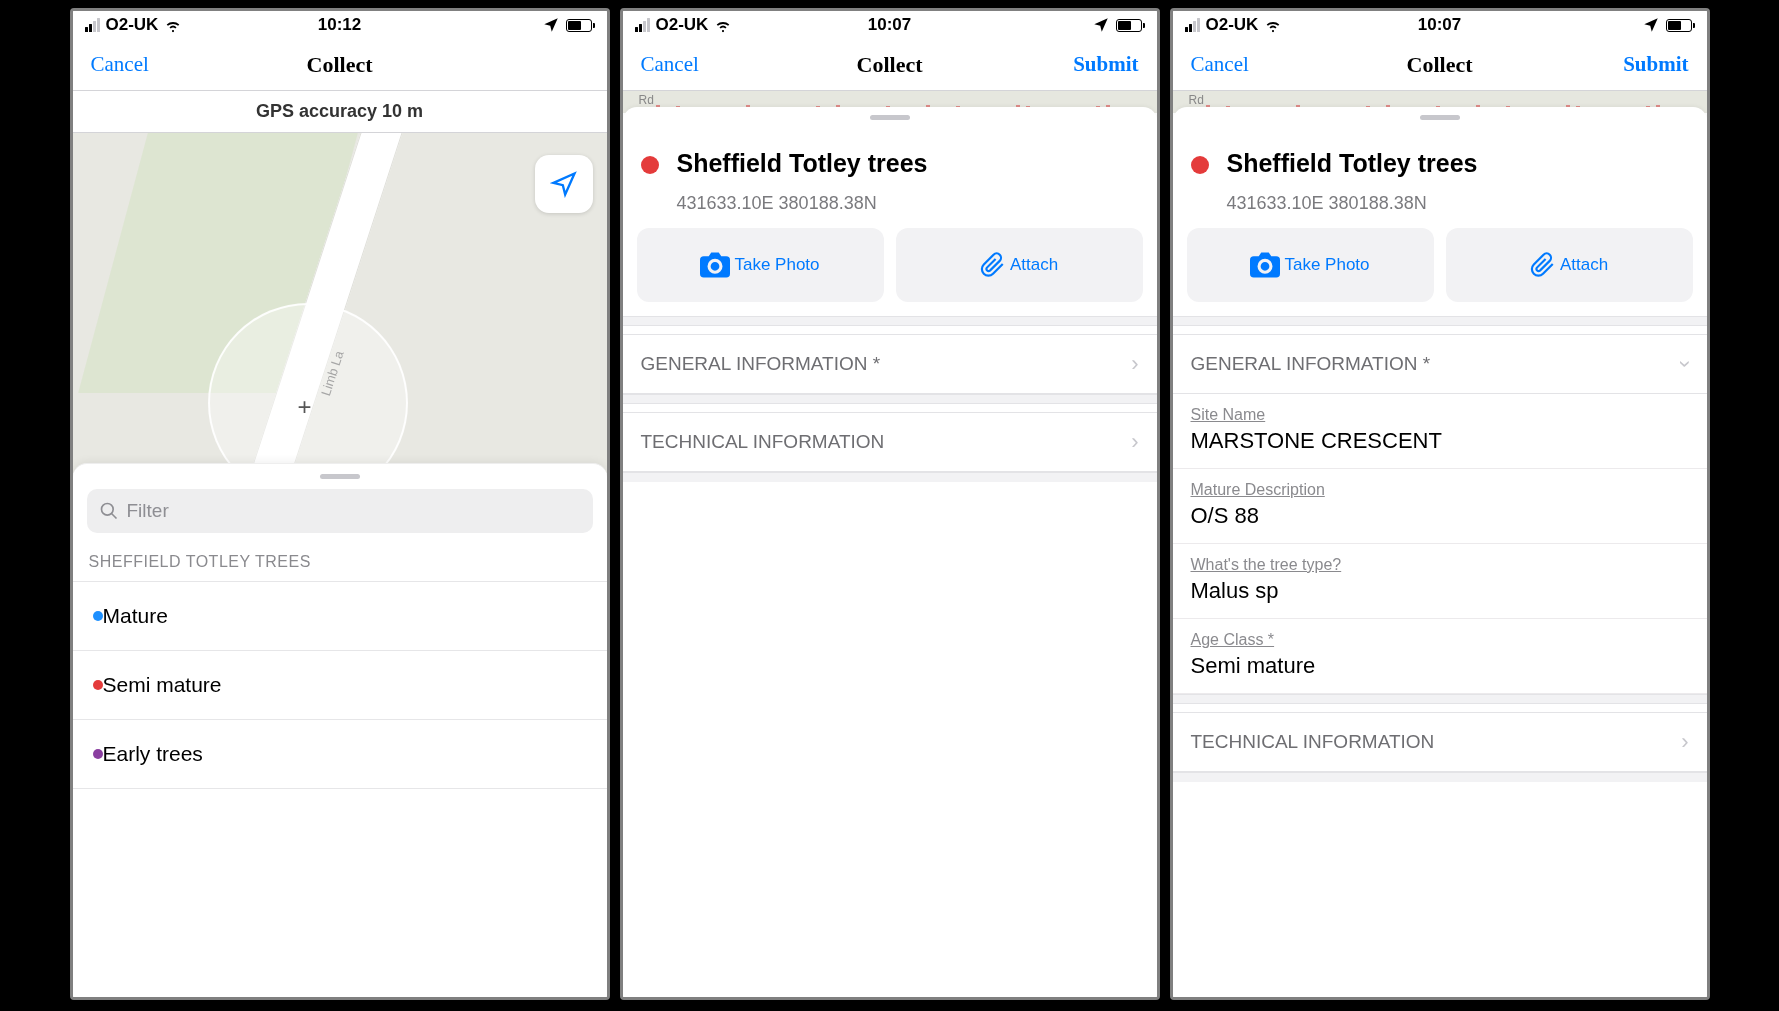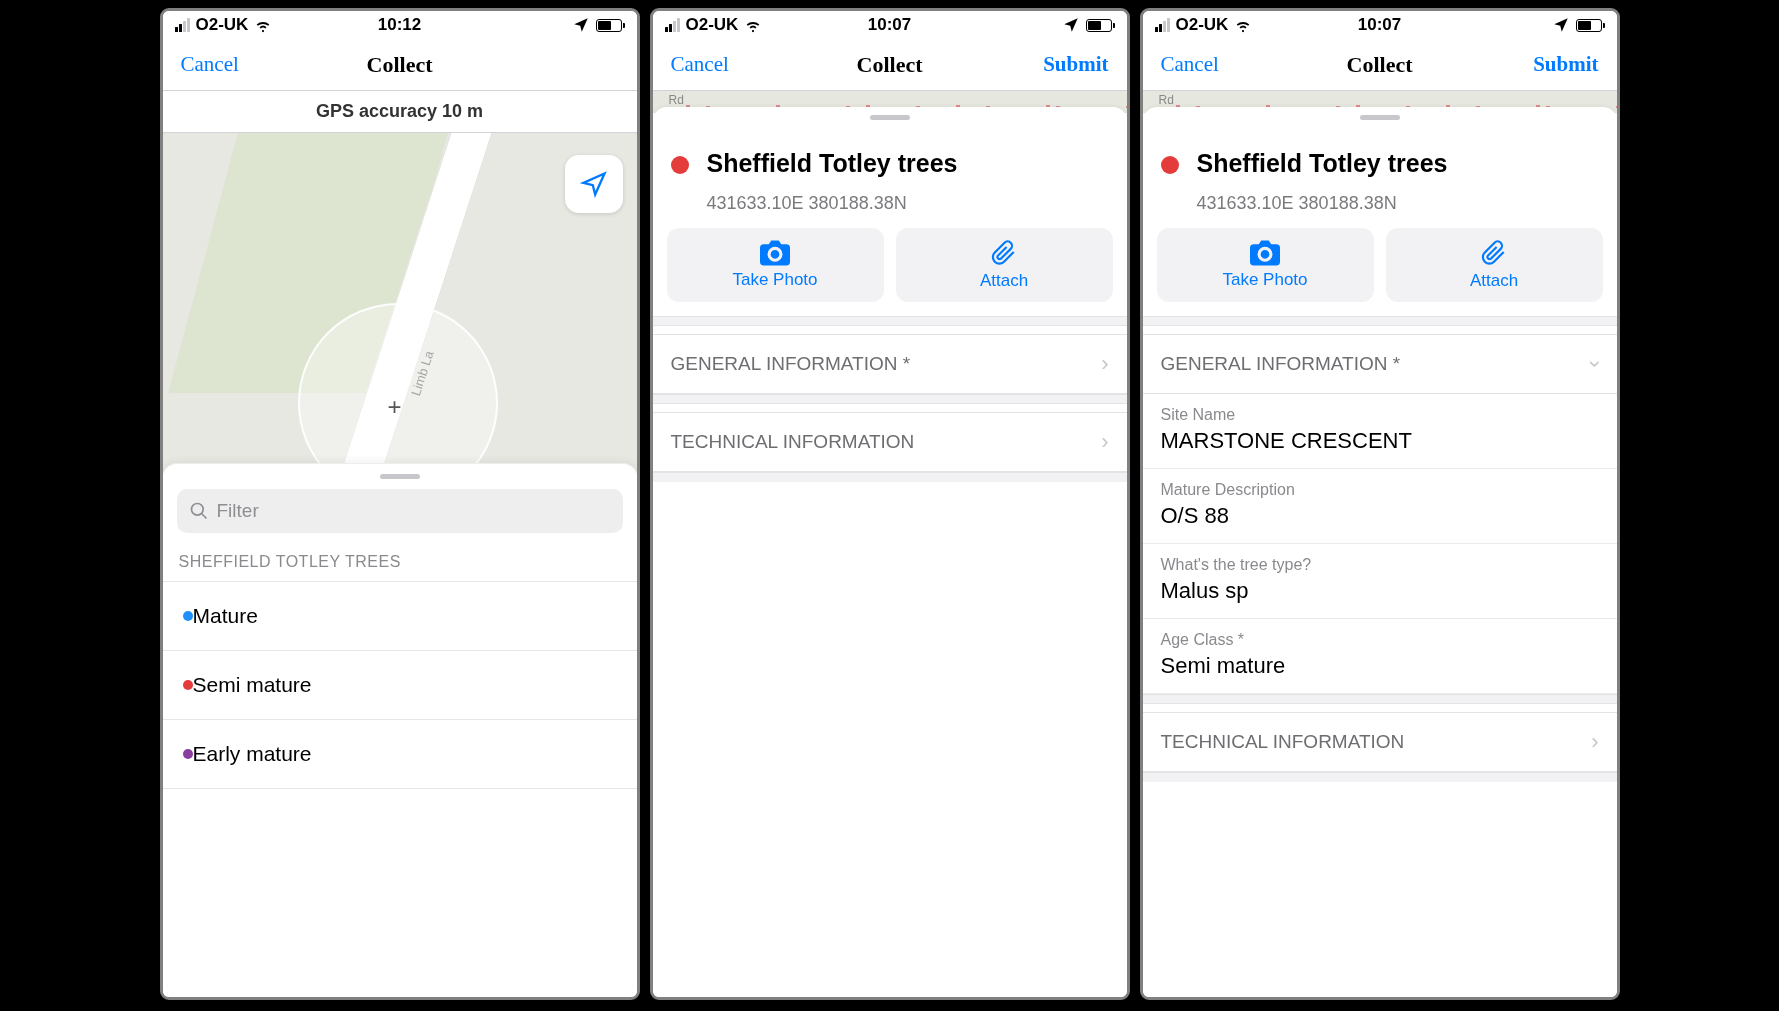--- a/index.html
+++ b/index.html
@@ -6,24 +6,24 @@
   body {
     font-family: -apple-system, BlinkMacSystemFont, "Segoe UI", Helvetica, Arial, sans-serif;
     background: #000;
     display: flex;
     justify-content: center;
     align-items: flex-start;
     padding: 8px;
     gap: 10px;
   }
   .phone {
-    width: 480px;
+    width: 540px;
     background: #fff;
     border: 3px solid #808080;
-    border-radius: 9px;
+    border-radius: 4px;
     overflow: hidden;
     display: flex;
     flex-direction: column;
     height: 992px;
     position: relative;
   }
   
   .status-bar {
     height: 28px;
     display: flex;
@@ -147,42 +147,42 @@
     padding: 18px 18px 14px;
     display:flex; gap:18px; align-items:flex-start;
   }
   .red-dot { width:18px; height:18px; background:#e43b3b; border-radius:50%; margin-top:8px; flex-shrink:0;}
   .card-title { font-size:25px; font-weight:700; color:#000; line-height:1.2;}
   .card-sub { font-size:18px; color:#7a7a7e; margin-top:15px;}
   .btn-row { display:flex; gap:12px; padding:0 14px 14px;}
   .soft-btn {
     flex:1; background:#f2f2f4; border-radius:12px;
     height:74px;
-    display:flex; flex-direction:column; align-items:center; justify-content:center; gap:4px;
+    display:flex; flex-direction:row; align-items:center; justify-content:center; gap:4px;
     color:#007aff; font-size:17px;
   }
   .sec-header {
     height:60px;
     display:flex; align-items:center; justify-content:space-between;
     padding:0 18px;
     font-size:19px;
     color:#6e6e72;
     border-top:1px solid #e3e3e6;
     border-bottom:1px solid #e3e3e6;
     background:#fff;
     margin-top:8px;
   }
   .sec-gap { height:10px; background:#f2f2f4; border-top:1px solid #e3e3e6; border-bottom:1px solid #e3e3e6;}
   .chev { color:#c7c7cc; font-size:22px;}
   .form-row {
     padding: 12px 18px 14px;
     border-bottom:1px solid #eceaec;
     background:#fff;
   }
-  .form-label { font-size:16px; color:#8a8a8e; margin-bottom:4px;}
+  .form-label { font-size:16px; color:#8a8a8e; margin-bottom:4px;text-decoration:underline;}
   .form-val { font-size:22px; color:#000;}
 </style>
 </head>
 <body>
 
 <div class="phone">
   <div class="status-bar">
     <div class="status-left">
       <span class="signal">
           <span></span>
@@ -244,21 +244,21 @@
     <div class="cat-row">
       <span class="cat-dot" style="background:#1e90ff"></span>
       <span>Mature</span>
     </div>
     <div class="cat-row">
       <span class="cat-dot" style="background:#e43b3b"></span>
       <span>Semi mature</span>
     </div>
     <div class="cat-row">
       <span class="cat-dot" style="background:#8a3fa0"></span>
-      <span>Early mature</span>
+      <span>Early trees</span>
     </div>
   </div>
 </div>
 
 <div class="phone">
   <div class="status-bar">
     <div class="status-left">
       <span class="signal">
           <span></span>
           <span></span>

